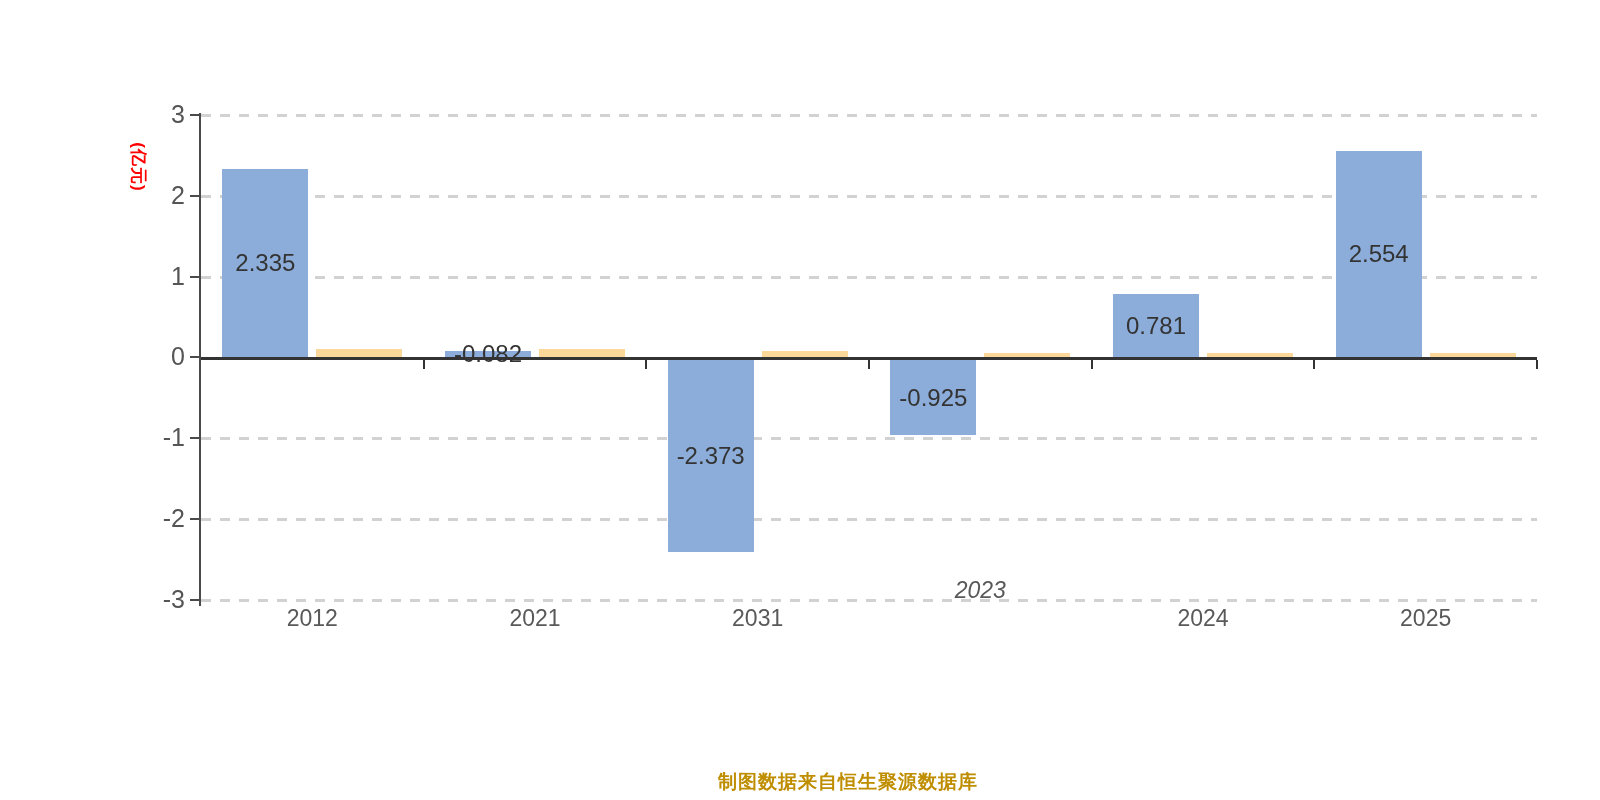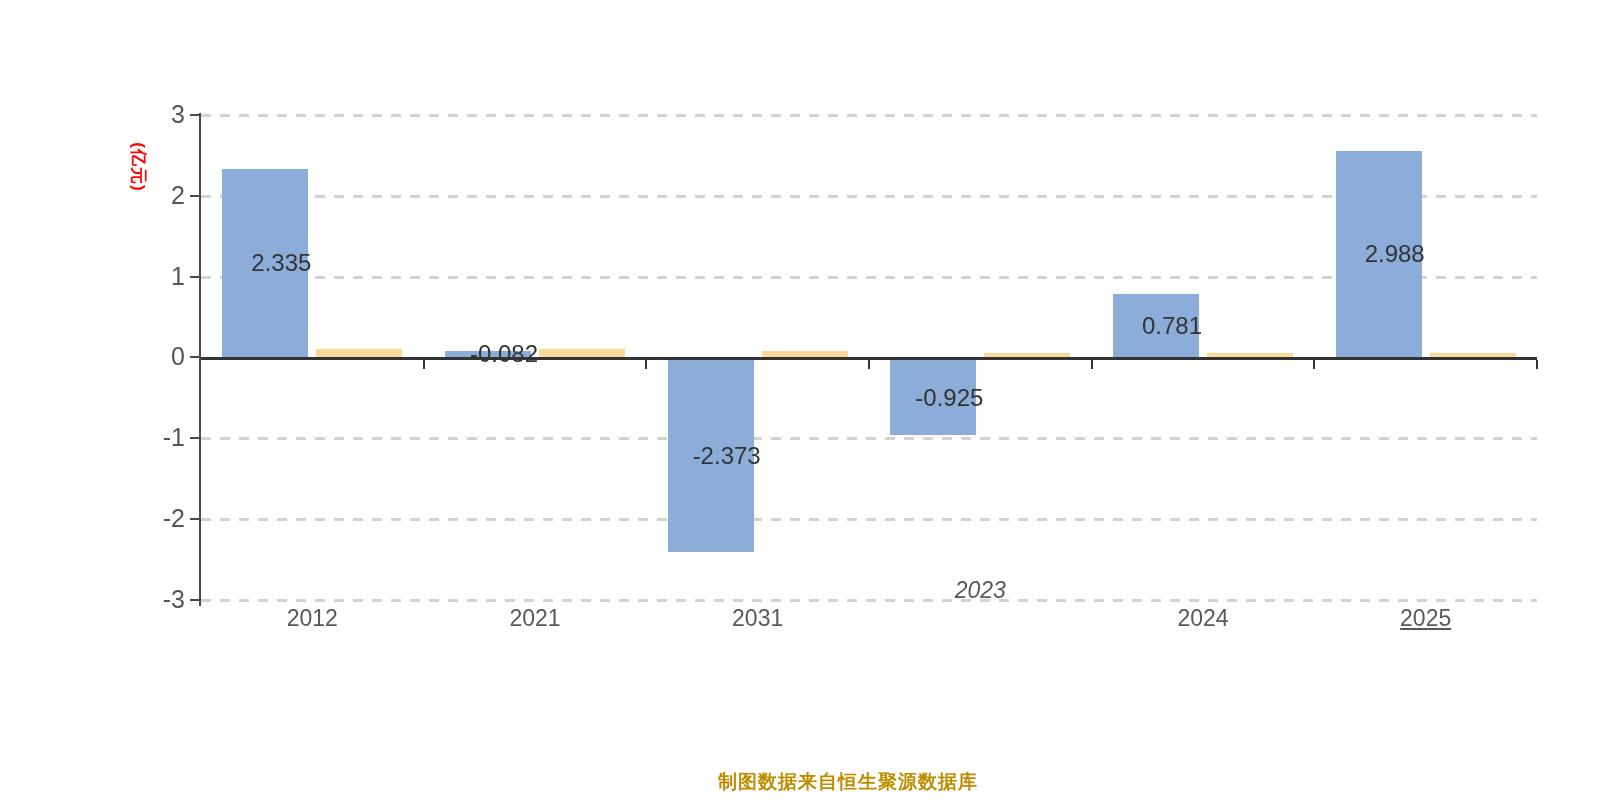--- a/index.html
+++ b/index.html
@@ -13,21 +13,21 @@
   .gridline{position:absolute;height:3px;
     background:repeating-linear-gradient(90deg,#d2d2d2 0 10px,transparent 10px 19px);}
   .zero-line{position:absolute;height:3px;background:#333333;}
   .y-axis-line{position:absolute;width:2px;background:#4a4a4a;}
   .y-tick{position:absolute;height:2px;width:11px;background:#4a4a4a;}
   .y-tick-label{position:absolute;color:#555555;font-size:25px;text-align:right;width:60px;}
   .x-tick{position:absolute;width:2px;height:9px;background:#333333;}
   .x-label{position:absolute;color:#595959;font-size:23px;text-align:center;width:160px;}
   .bar{position:absolute;}
   .bar-label{position:absolute;color:#333333;font-size:24px;text-align:center;white-space:nowrap;
-    transform:translate(-50%,-50%);margin-left:16px;}
+    transform:translate(-50%,-50%);}
   .legend{position:absolute;top:716px;left:0;width:100%;display:flex;
     justify-content:center;align-items:center;gap:30px;}
   .legend-item{display:flex;align-items:center;gap:12px;cursor:pointer;}
   .legend-swatch{width:46px;height:27px;border-radius:7px;}
   .legend-label{font-size:23px;color:#333333;}
   .source-note{position:absolute;top:769px;left:0;width:100%;text-align:center;
     color:#bf8e00;font-size:19px;font-weight:bold;letter-spacing:1px;margin-left:48px;}
 </style>
 </head>
 <body>
@@ -60,34 +60,34 @@
       <div class="x-label" style="left: 232.333px; top: 604.98px;">2012</div>
       <div class="x-tick" style="left: 422.667px; top: 360.49px;"></div>
       <div class="x-label" style="left: 455px; top: 604.98px;">2021</div>
       <div class="x-tick" style="left: 645.333px; top: 360.49px;"></div>
       <div class="x-label" style="left: 677.667px; top: 604.98px;">2031</div>
       <div class="x-tick" style="left: 868px; top: 360.49px;"></div>
       <div class="x-label" style="left: 900.333px; top: 577px; font-style: italic;">2023</div>
       <div class="x-tick" style="left: 1090.67px; top: 360.49px;"></div>
       <div class="x-label" style="left: 1123px; top: 604.98px;">2024</div>
       <div class="x-tick" style="left: 1313.33px; top: 360.49px;"></div>
-      <div class="x-label" style="left: 1345.67px; top: 604.98px; text-decoration: underline;">2025</div>
+      <div class="x-label" style="left: 1345.67px; top: 604.98px;">2025</div>
       <div class="x-tick" style="left: 1536px; top: 360.49px;"></div>
       <div class="bar" style="left: 222.333px; top: 168.752px; width: 86px; height: 188.738px; background: rgb(140, 173, 217);"></div>
       <div class="bar-label" style="left: 265.333px; top: 263.121px;">2.335</div>
       <div class="bar" style="left: 445px; top: 350.862px; width: 86px; height: 6.62806px; background: rgb(140, 173, 217);"></div>
       <div class="bar-label" style="left: 488px; top: 354.176px;">-0.082</div>
       <div class="bar" style="left: 667.667px; top: 360.49px; width: 86px; height: 191.81px; background: rgb(140, 173, 217);"></div>
       <div class="bar-label" style="left: 710.667px; top: 456.395px;">-2.373</div>
       <div class="bar" style="left: 890.333px; top: 360.49px; width: 86px; height: 74.7678px; background: rgb(140, 173, 217);"></div>
       <div class="bar-label" style="left: 933.333px; top: 397.874px;">-0.925</div>
       <div class="bar" style="left: 1113px; top: 294.362px; width: 86px; height: 63.1282px; background: rgb(140, 173, 217);"></div>
       <div class="bar-label" style="left: 1156px; top: 325.926px;">0.781</div>
       <div class="bar" style="left: 1335.67px; top: 151.05px; width: 86px; height: 206.44px; background: rgb(140, 173, 217);"></div>
-      <div class="bar-label" style="left: 1378.67px; top: 254.27px;">2.988</div>
+      <div class="bar-label" style="left: 1378.67px; top: 254.27px;">2.554</div>
       <div class="bar" style="left: 316.333px; top: 348.599px; width: 86px; height: 8.8913px; background: rgb(251, 215, 154);"></div>
       <div class="bar" style="left: 539px; top: 349.407px; width: 86px; height: 8.083px; background: rgb(251, 215, 154);"></div>
       <div class="bar" style="left: 761.667px; top: 351.024px; width: 86px; height: 6.4664px; background: rgb(251, 215, 154);"></div>
       <div class="bar" style="left: 984.333px; top: 352.64px; width: 86px; height: 4.8498px; background: rgb(251, 215, 154);"></div>
       <div class="bar" style="left: 1207px; top: 353.449px; width: 86px; height: 4.0415px; background: rgb(251, 215, 154);"></div>
       <div class="bar" style="left: 1429.67px; top: 352.64px; width: 86px; height: 4.8498px; background: rgb(251, 215, 154);"></div>
     </div>
 
 
   <div class="source-note">制图数据来自恒生聚源数据库</div>

